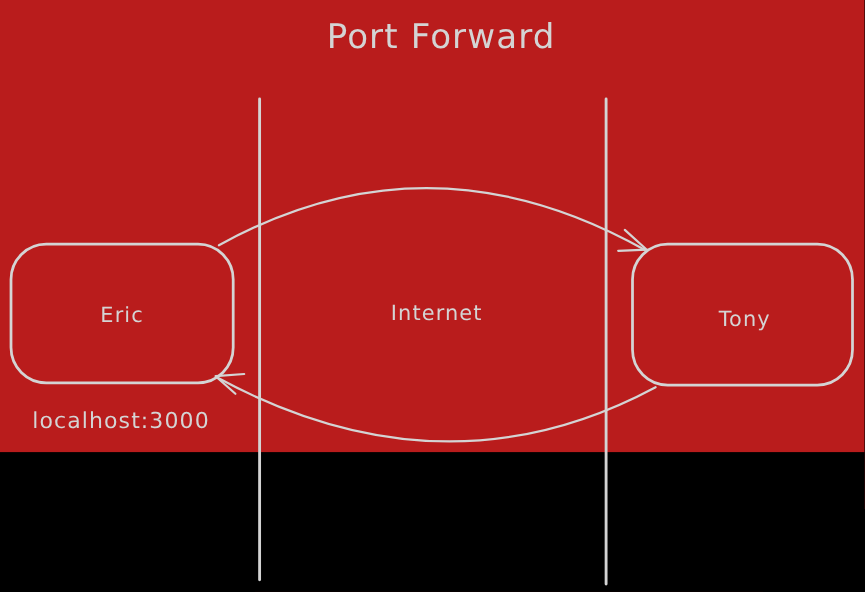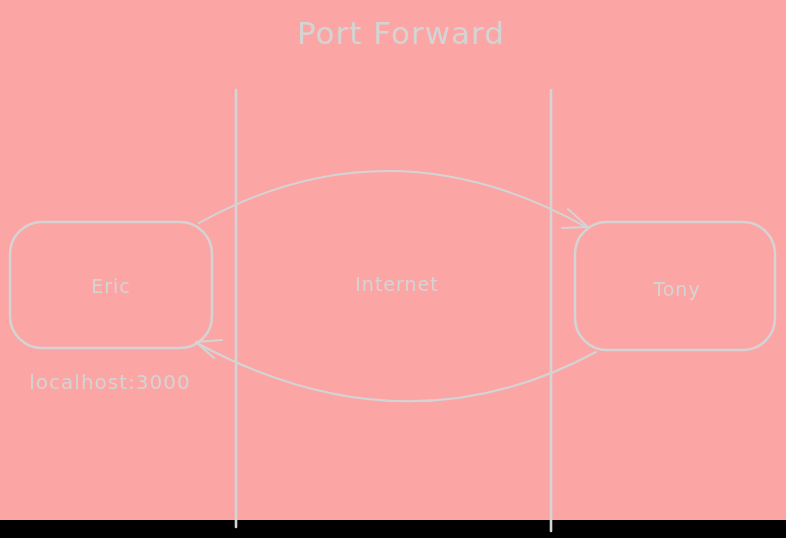--- a/index.html
+++ b/index.html
@@ -7,22 +7,22 @@
     padding: 0;
     width: 786px;
     height: 538px;
     background: #000000;
     overflow: hidden;
     font-family: "DejaVu Sans", sans-serif;
   }
   .canvas-wrap {
     position: relative;
     width: 786px;
-    height: 520px;
-    background: #fca5a5;
+    height: 411px;
+    background: #b91c1c;
   }
   svg text {
     fill: #d4d4d4;
     font-family: "DejaVu Sans", sans-serif;
     letter-spacing: 1px;
   }
   svg .stroke {
     stroke: #d4d4d4;
     fill: none;
     stroke-linecap: round;

